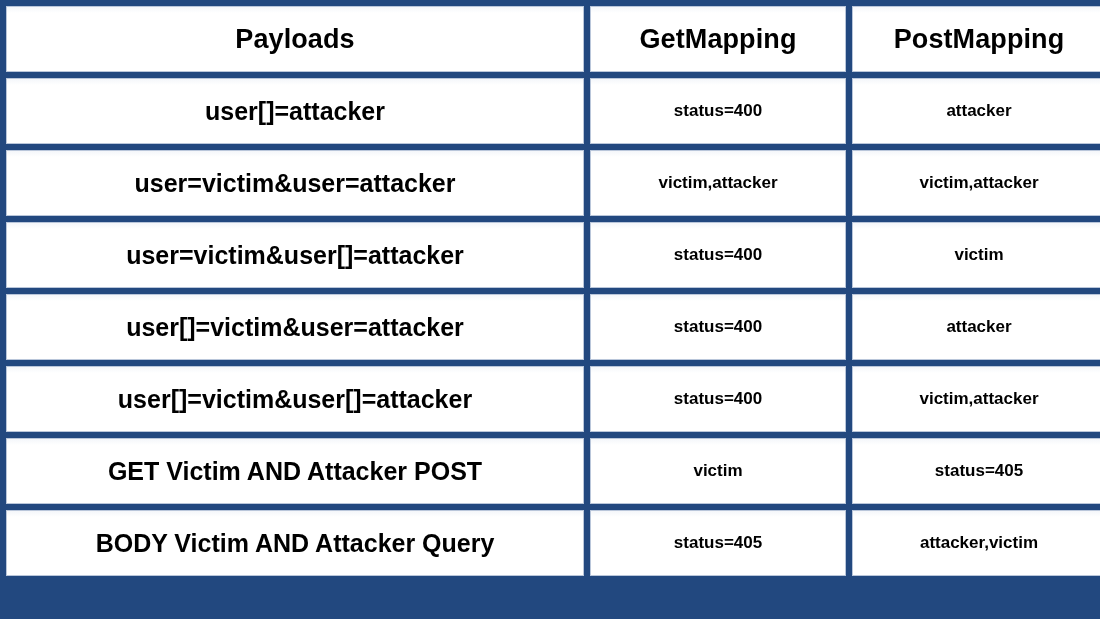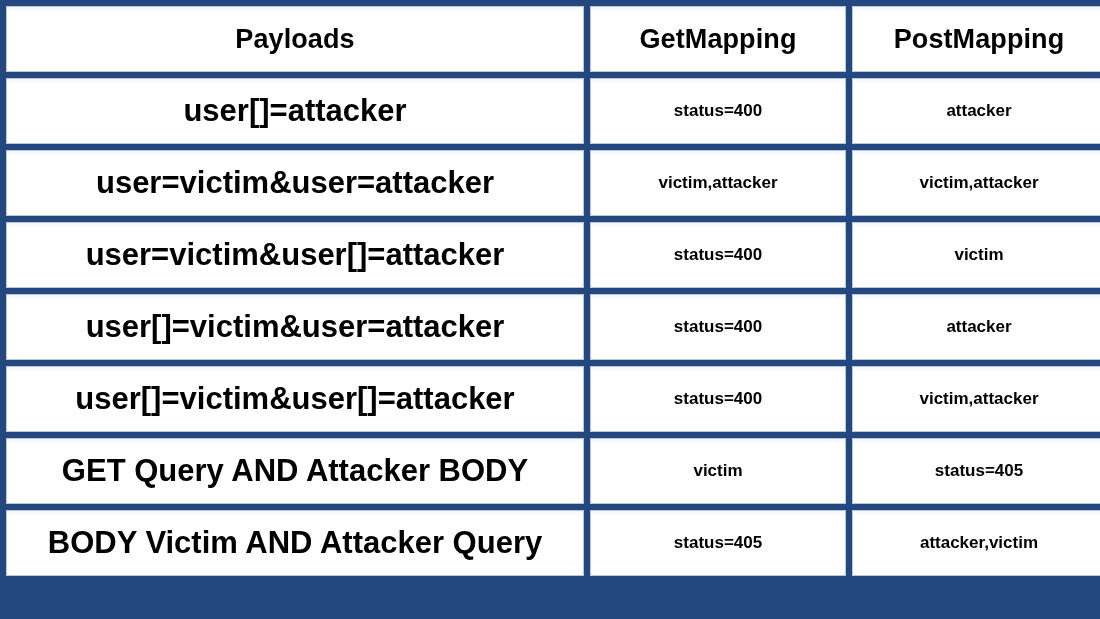--- a/index.html
+++ b/index.html
@@ -54,21 +54,21 @@
   tr.header-row td {
     font-size: 27px;
     letter-spacing: 0.1px;
   }
 
   tr.body-row td {
     font-size: 25px;
   }
 
   tr.body-row td.cell-payload {
-    font-size: 31px;
+    font-size: 25px;
   }
   tr.body-row td.cell-get,
   tr.body-row td.cell-post {
     font-size: 17px;
   }
 </style>
 </head>
 <body>
 
 <div id="table-wrap">
@@ -110,21 +110,21 @@
         <td class="cell-post">attacker</td>
       </tr>
 
       <tr class="body-row">
         <td class="cell-payload">user[]=victim&amp;user[]=attacker</td>
         <td class="cell-get">status=400</td>
         <td class="cell-post">victim,attacker</td>
       </tr>
 
       <tr class="body-row">
-        <td class="cell-payload">GET Query AND Attacker BODY</td>
+        <td class="cell-payload">GET Victim AND Attacker POST</td>
         <td class="cell-get">victim</td>
         <td class="cell-post">status=405</td>
       </tr>
 
       <tr class="body-row">
         <td class="cell-payload">BODY Victim AND Attacker Query</td>
         <td class="cell-get">status=405</td>
         <td class="cell-post">attacker,victim</td>
       </tr>
 

